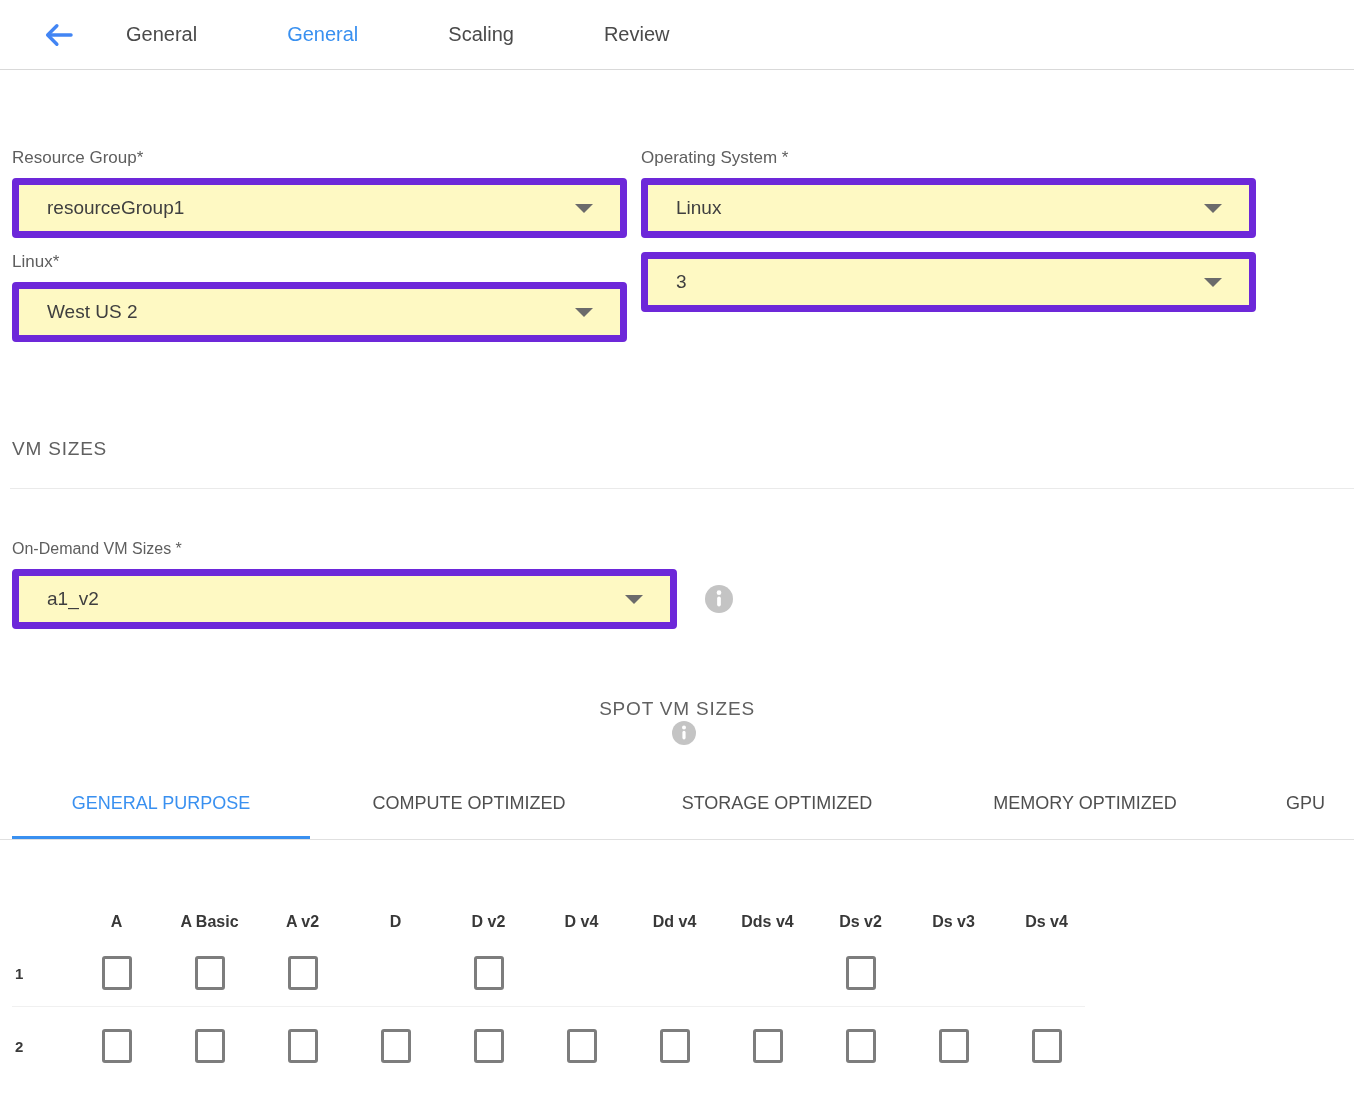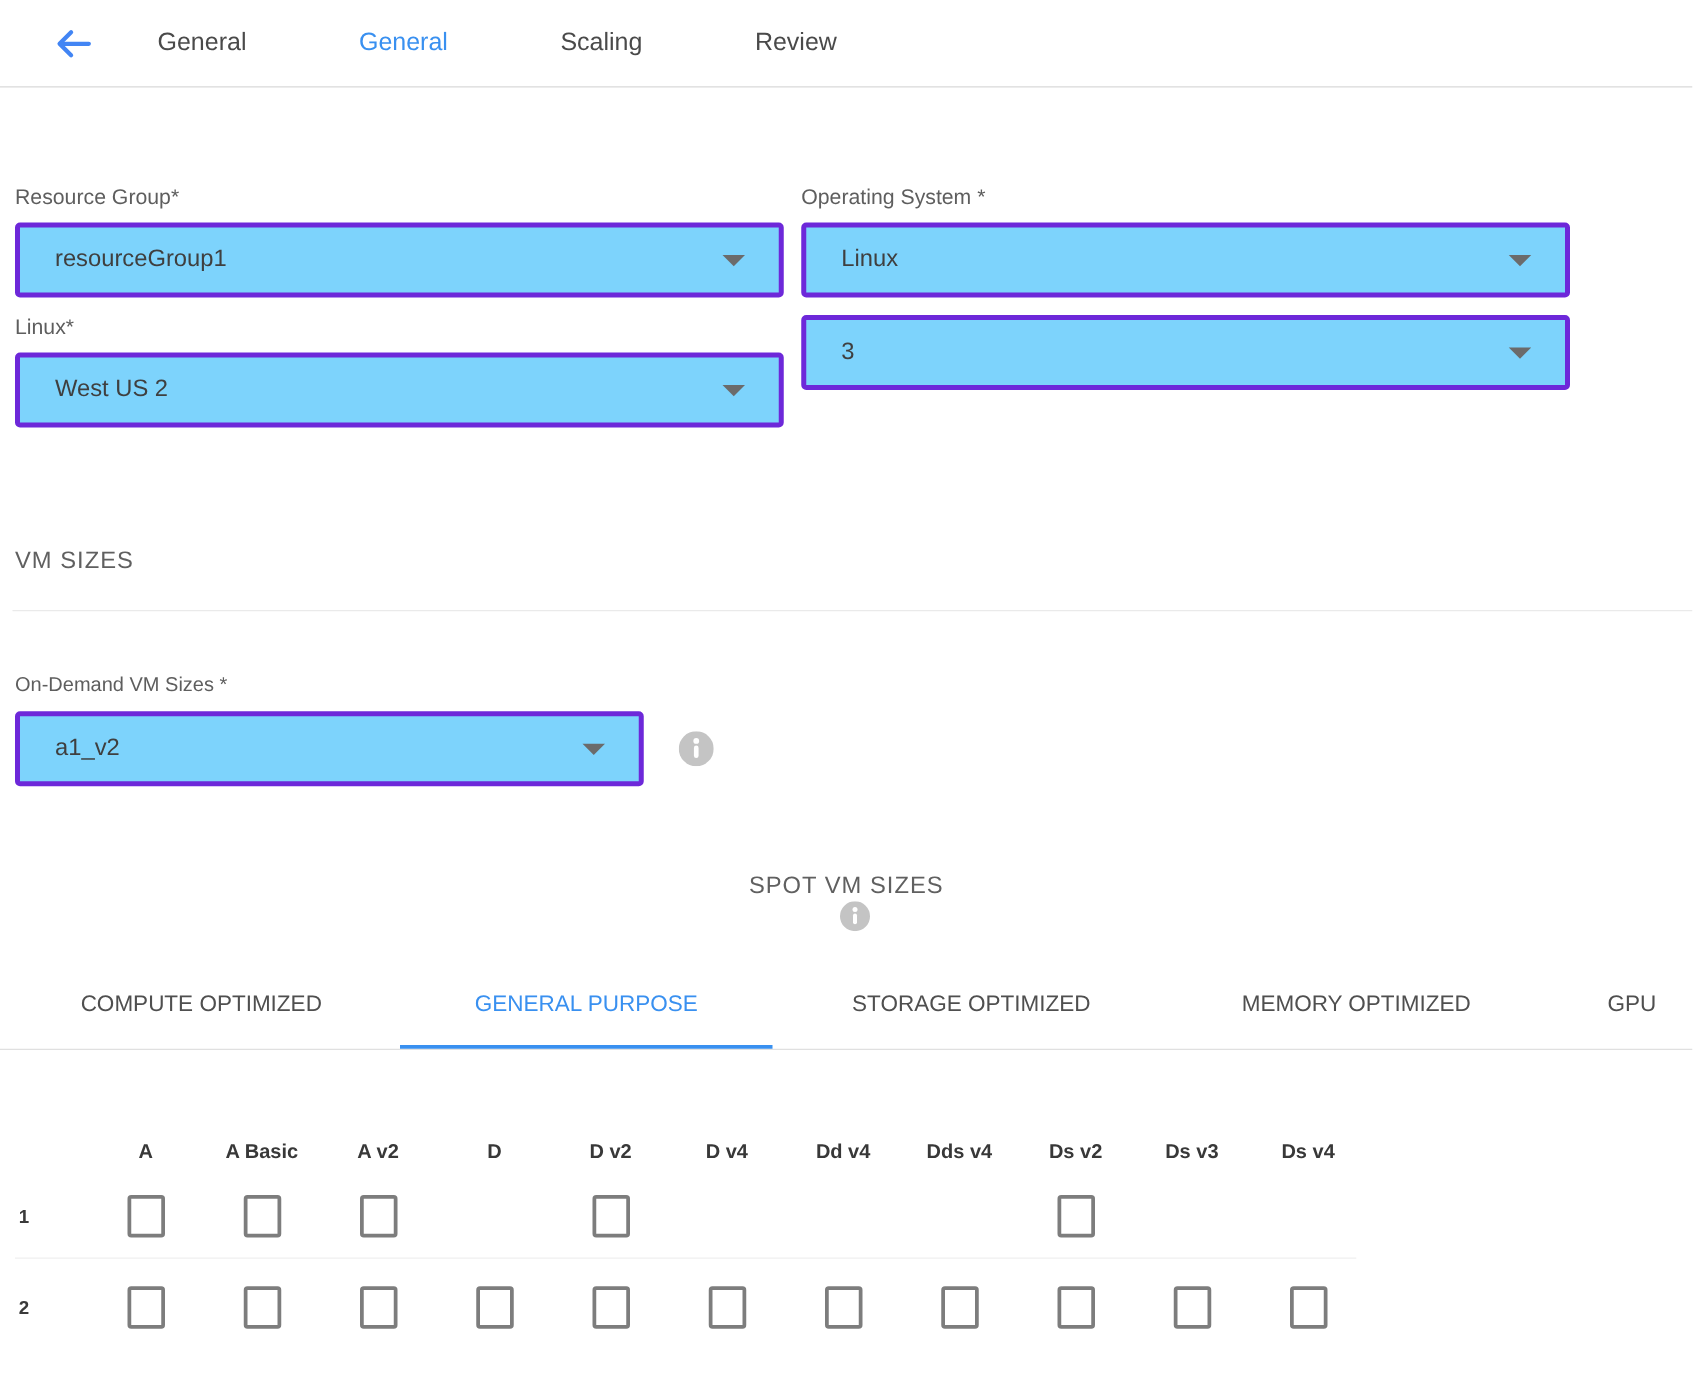--- a/index.html
+++ b/index.html
@@ -15,33 +15,33 @@
   .back-btn { margin-left: 40px; width: 38px; height: 38px; display: flex; align-items: center; justify-content: center; cursor: pointer; flex: none; }
   .back-btn svg { width: 34px; height: 34px; }
   .steps { display: flex; margin-left: 48px; column-gap: 90px; }
   .step { font-size: 20px; color: #4a4a4a; cursor: pointer; white-space: nowrap; text-align: right; }
   .step.active { color: #3990f0; }
 
   
   .form-grid { margin: 78px 12px 0 12px; display: grid; grid-template-columns: 615px 615px; column-gap: 36px; row-gap: 52px; gap: 14px; }
   .field-label { font-size: 17px; color: #5e5e5e; line-height: 20px; margin-bottom: 10px; }
   .select {
-    height: 60px; border: 4px solid #6d28d9; border-radius: 4px; background: #7dd3fc;
+    height: 60px; border: 7px solid #6d28d9; border-radius: 4px; background: #fef9c3;
     display: flex; align-items: center; justify-content: space-between;
     padding: 0 27px 0 28px; font-size: 19px; color: #3f3f3f; cursor: pointer;
   }
   .caret { width: 0; height: 0; border-left: 9px solid transparent; border-right: 9px solid transparent; border-top: 9px solid #6b6b6b; flex: none; }
 
   
   .section-title { margin: 96px 12px 0 12px; font-size: 19px; color: #606060; letter-spacing: 0.8px; line-height: 22px; }
   .section-divider { margin: 28px 0 0 10px; border: none; border-top: 1px solid #eaeaea; }
 
   .on-demand-label { margin: 50px 12px 10px 12px; font-size: 16px; color: #5e5e5e; line-height: 20px; }
   .on-demand-row { margin-left: 12px; display: flex; align-items: center; }
-  .on-demand-row .select { width: 503px; }
+  .on-demand-row .select { width: 665px; }
   .info-icon { width: 28px; height: 28px; margin-left: 28px; flex: none; cursor: pointer; }
   .info-icon svg { width: 100%; height: 100%; display: block; }
 
   .spot-title-row { margin: 68px 12px 0 12px; display: flex; align-items: center; font-size: 19px; color: #606060; letter-spacing: 0.8px; line-height: 24px; flex-direction: column; }
   .spot-title-row .info-icon { width: 24px; height: 24px; margin-left: 14px; }
 
   
   .sp-tabs { margin-top: 42px; padding-left: 12px; display: flex; border-bottom: 1px solid #e0e0e0; width: 1354px; overflow: hidden; }
   .sp-tab {
     flex: none; width: 298px; margin-right: 10px; text-align: center;
@@ -133,22 +133,22 @@
   <span class="info-icon">
     <svg viewBox="0 0 24 24">
       <circle cx="12" cy="12" r="12" fill="#c4c4c4"></circle>
       <circle cx="12" cy="6.6" r="2" fill="#ffffff"></circle>
       <rect x="10.4" y="9.8" width="3.2" height="8.6" rx="1.6" fill="#ffffff"></rect>
     </svg>
   </span>
 </div>
 
 <div class="sp-tabs">
+  <span class="sp-tab active">GENERAL PURPOSE</span>
   <span class="sp-tab">COMPUTE OPTIMIZED</span>
-  <span class="sp-tab active">GENERAL PURPOSE</span>
   <span class="sp-tab">STORAGE OPTIMIZED</span>
   <span class="sp-tab">MEMORY OPTIMIZED</span>
   <span class="sp-tab gpu">GPU</span>
 </div>
 
 <div class="vm-table">
   <div class="vm-head" id="vm-head">
       <div></div>
       <div class="vm-th">A</div>
       <div class="vm-th">A Basic</div>

